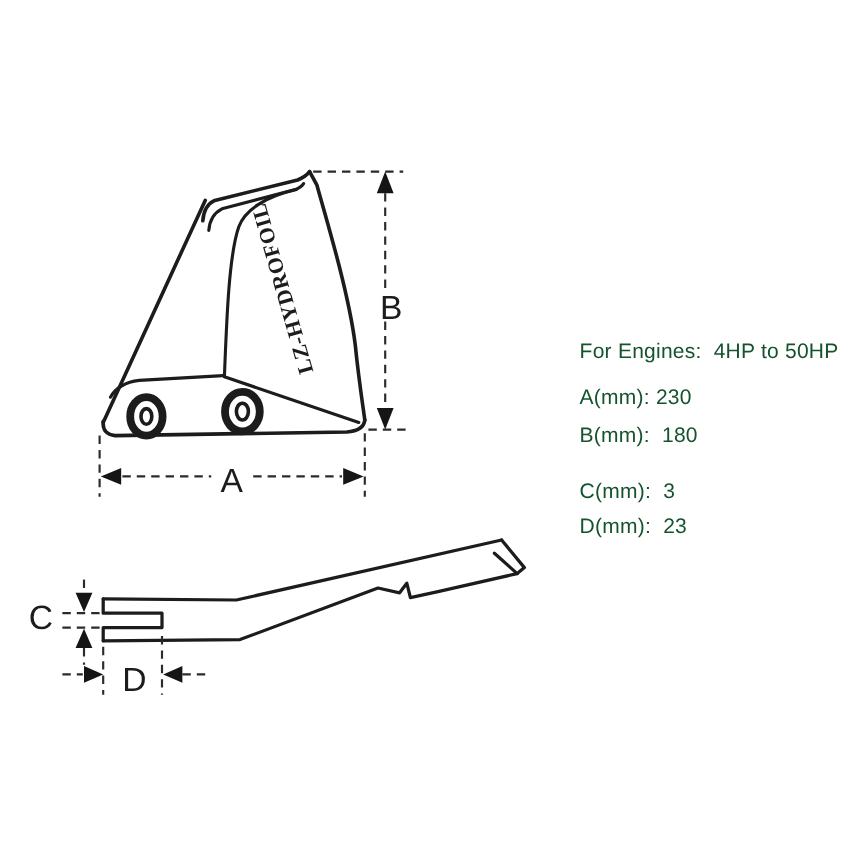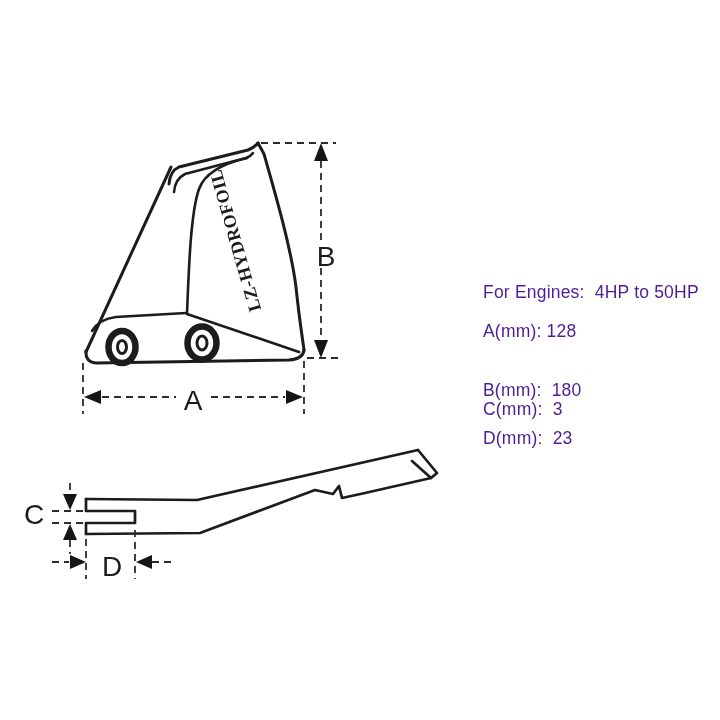--- a/index.html
+++ b/index.html
@@ -38,25 +38,25 @@
     top: 0;
     width: 230px;
     color: #1f1f1f;
   }
   .spec-row {
     position: absolute;
     left: 0;
     white-space: pre;
     font-size: 17.5px;
     letter-spacing: 0.2px;
-    color: #4c1d95;
+    color: #14532d;
   }
   .spec-row.r0 { top: 282px; }
   .spec-row.r1 { top: 321px; }
-  .spec-row.r2 { top: 380px; }
+  .spec-row.r2 { top: 352px; }
   .spec-row.r3 { top: 399px; }
   .spec-row.r4 { top: 428px; }
 </style>
 </head>
 <body>
 
 <div class="stage">
 
   <svg width="720" height="720" viewBox="0 0 720 720">
 
@@ -125,19 +125,19 @@
       <path d="M52 562 H69"></path>
       <path d="M152 562 H172"></path>
     </g>
     <polygon points="86,562 70,555 70,569" fill="#151515"></polygon>
     <polygon points="136,562 152,555 152,569" fill="#151515"></polygon>
     <text class="dim-label" x="112" y="576" text-anchor="middle">D</text>
   </svg>
 
   <div class="specs">
     <div class="spec-row r0">For Engines:  4HP to 50HP</div>
-    <div class="spec-row r1">A(mm): 128</div>
+    <div class="spec-row r1">A(mm): 230</div>
     <div class="spec-row r2">B(mm):  180</div>
     <div class="spec-row r3">C(mm):  3</div>
     <div class="spec-row r4">D(mm):  23</div>
   </div>
 
 </div>
 
 </body></html>

